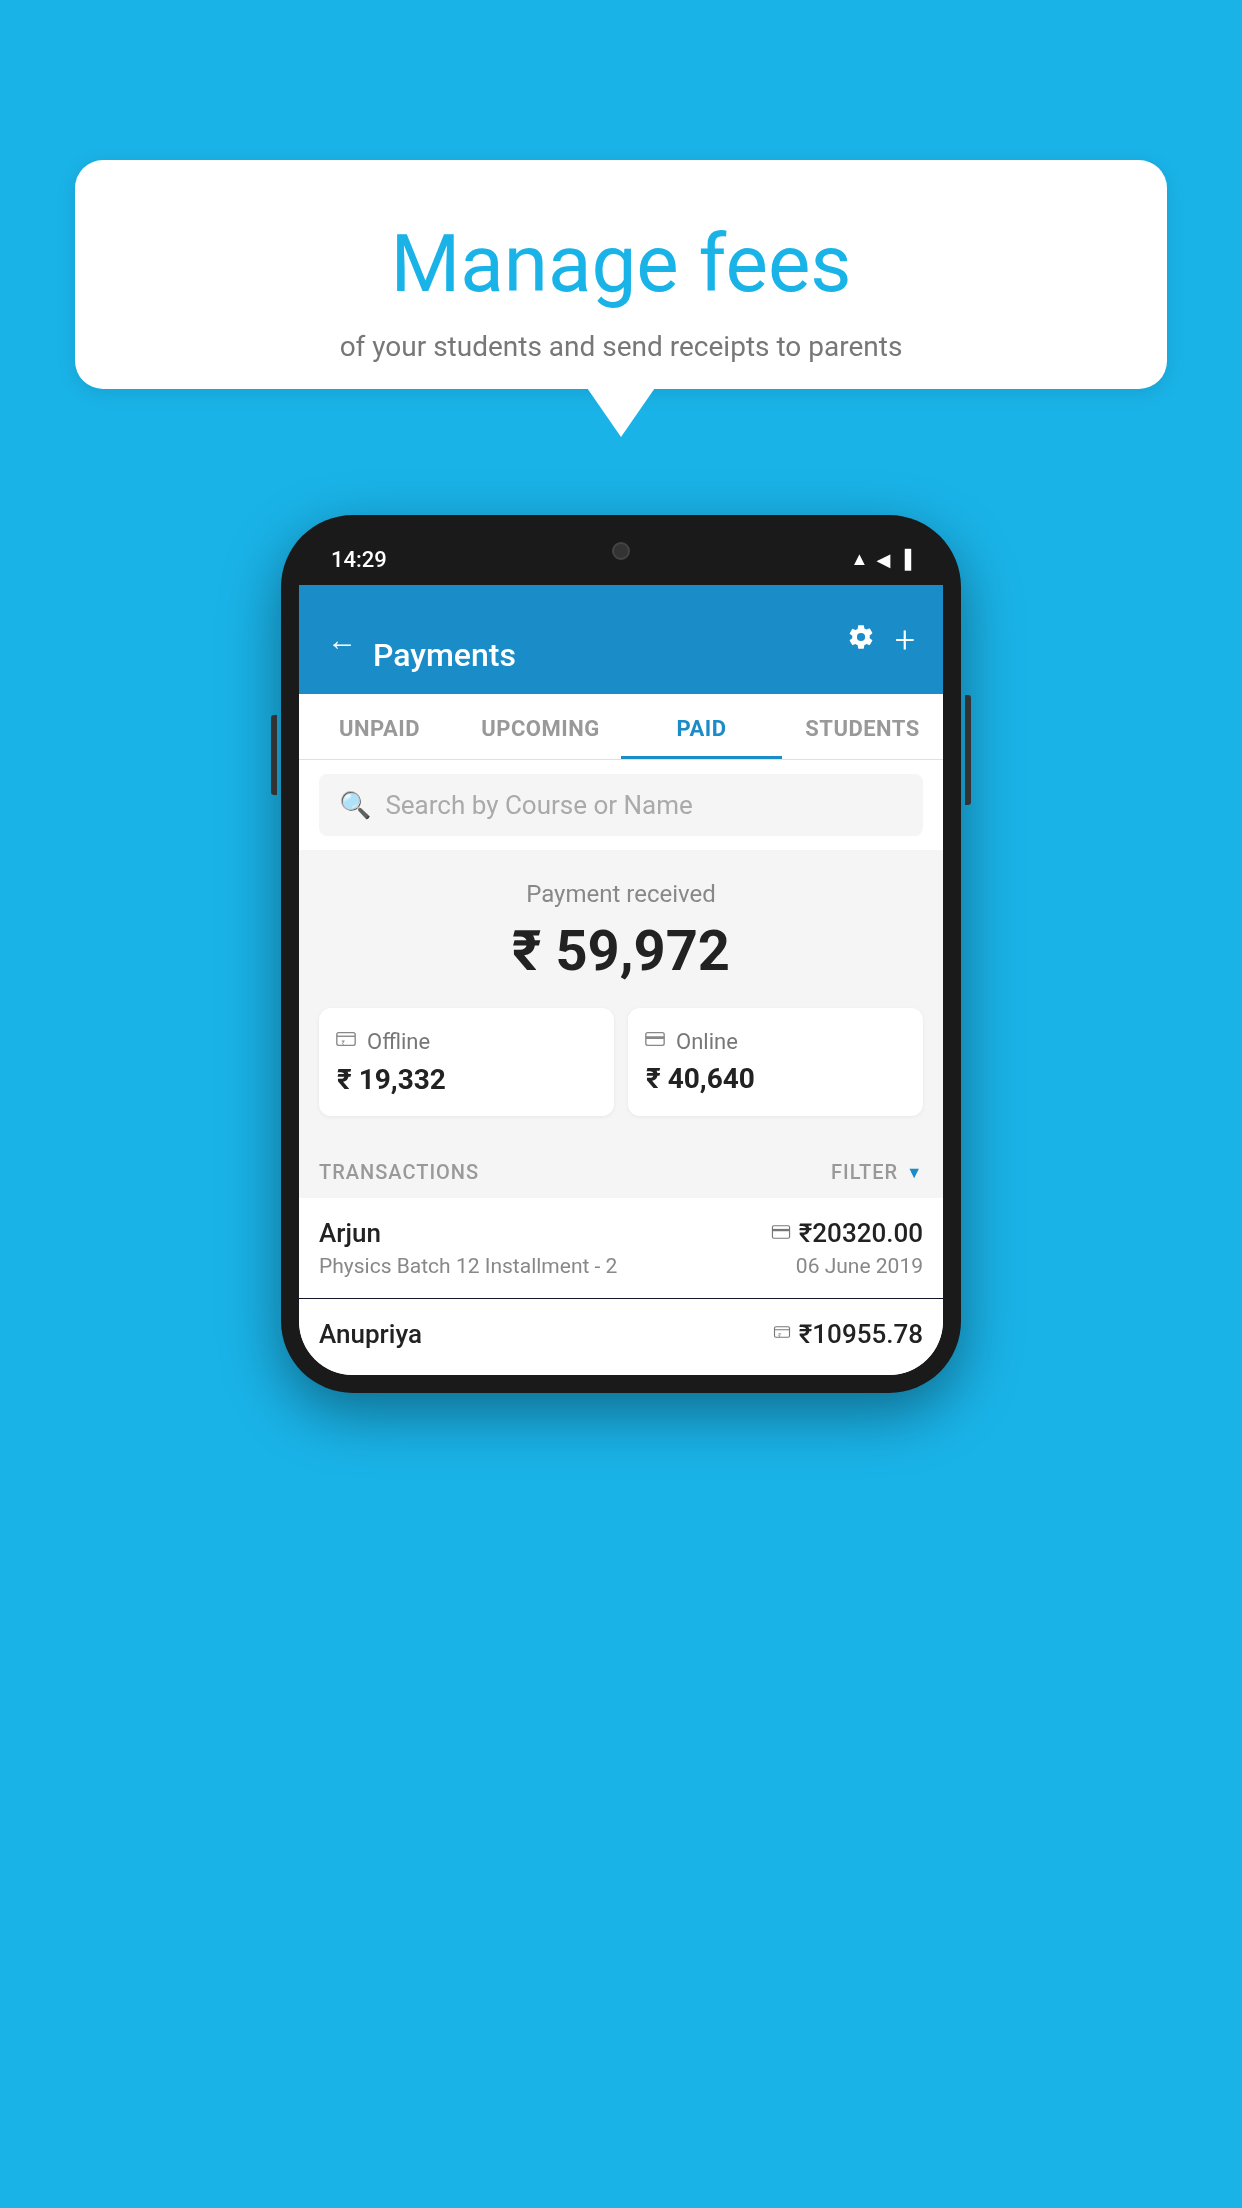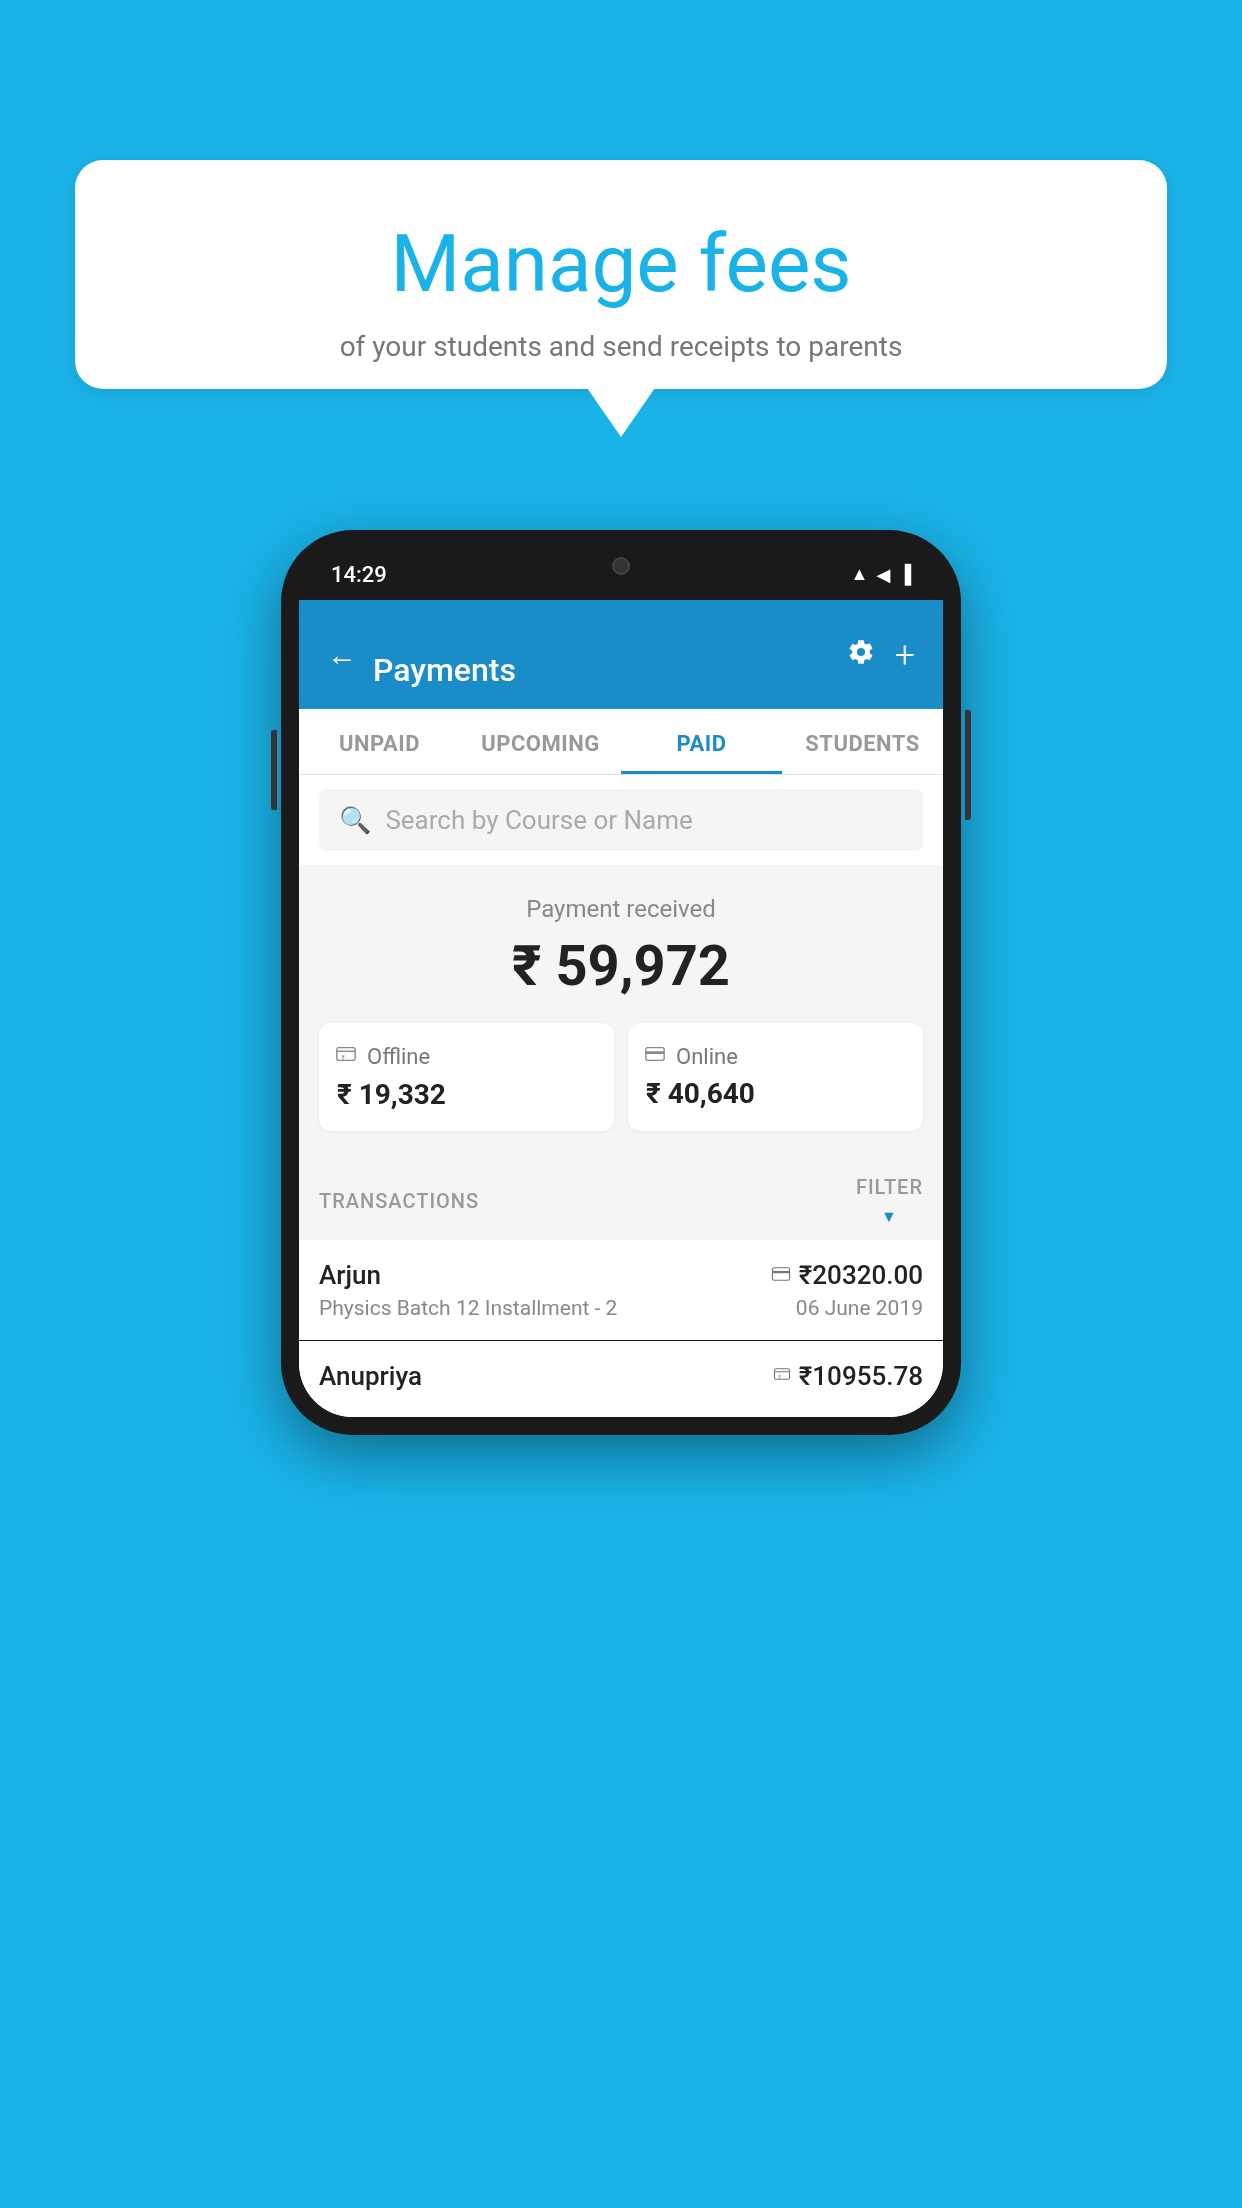--- a/index.html
+++ b/index.html
@@ -49,21 +49,21 @@
 
     .bubble-subtitle {
       font-size: 28px;
       color: #777;
       font-weight: 400;
     }
 
     
     .phone-wrapper {
       position: absolute;
-      top: 530px;
+      top: 515px;
       left: 50%;
       transform: translateX(-50%);
       width: 680px;
     }
 
     .phone-outer {
       background: #1a1a1a;
       border-radius: 72px;
       padding: 18px;
       box-shadow: 0 20px 60px rgba(0,0,0,0.4);
@@ -293,21 +293,20 @@
     }
 
     .filter-label {
       font-size: 20px;
       font-weight: 500;
       color: #999;
       letter-spacing: 1px;
       display: flex;
       align-items: center;
       gap: 8px;
-      flex-direction: column;
     }
 
     
     .transaction-row {
       background: white;
       padding: 20px 20px;
       border-bottom: 1px solid #0f172a;
     }
 
     .transaction-row-top {

